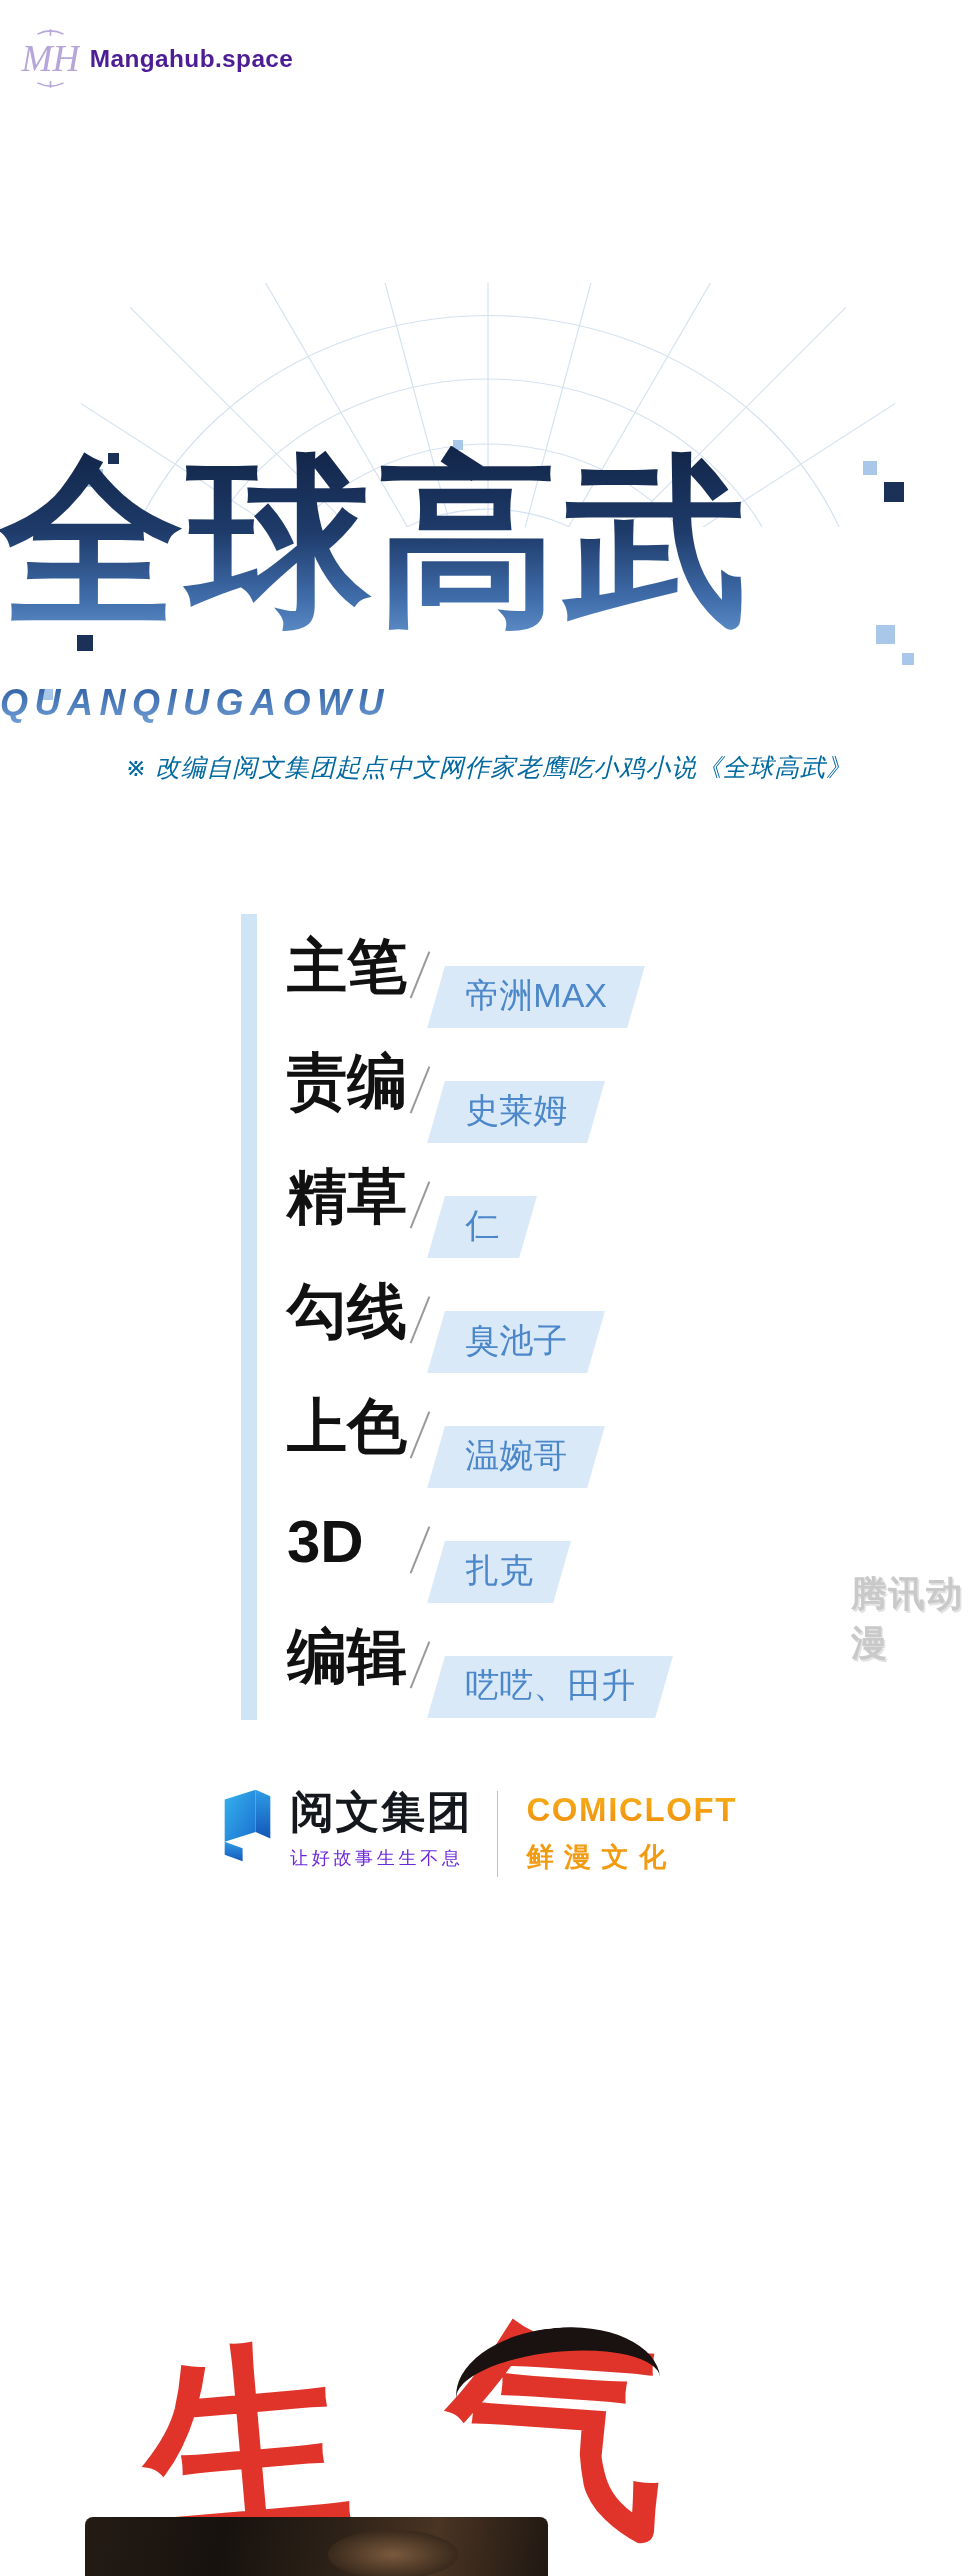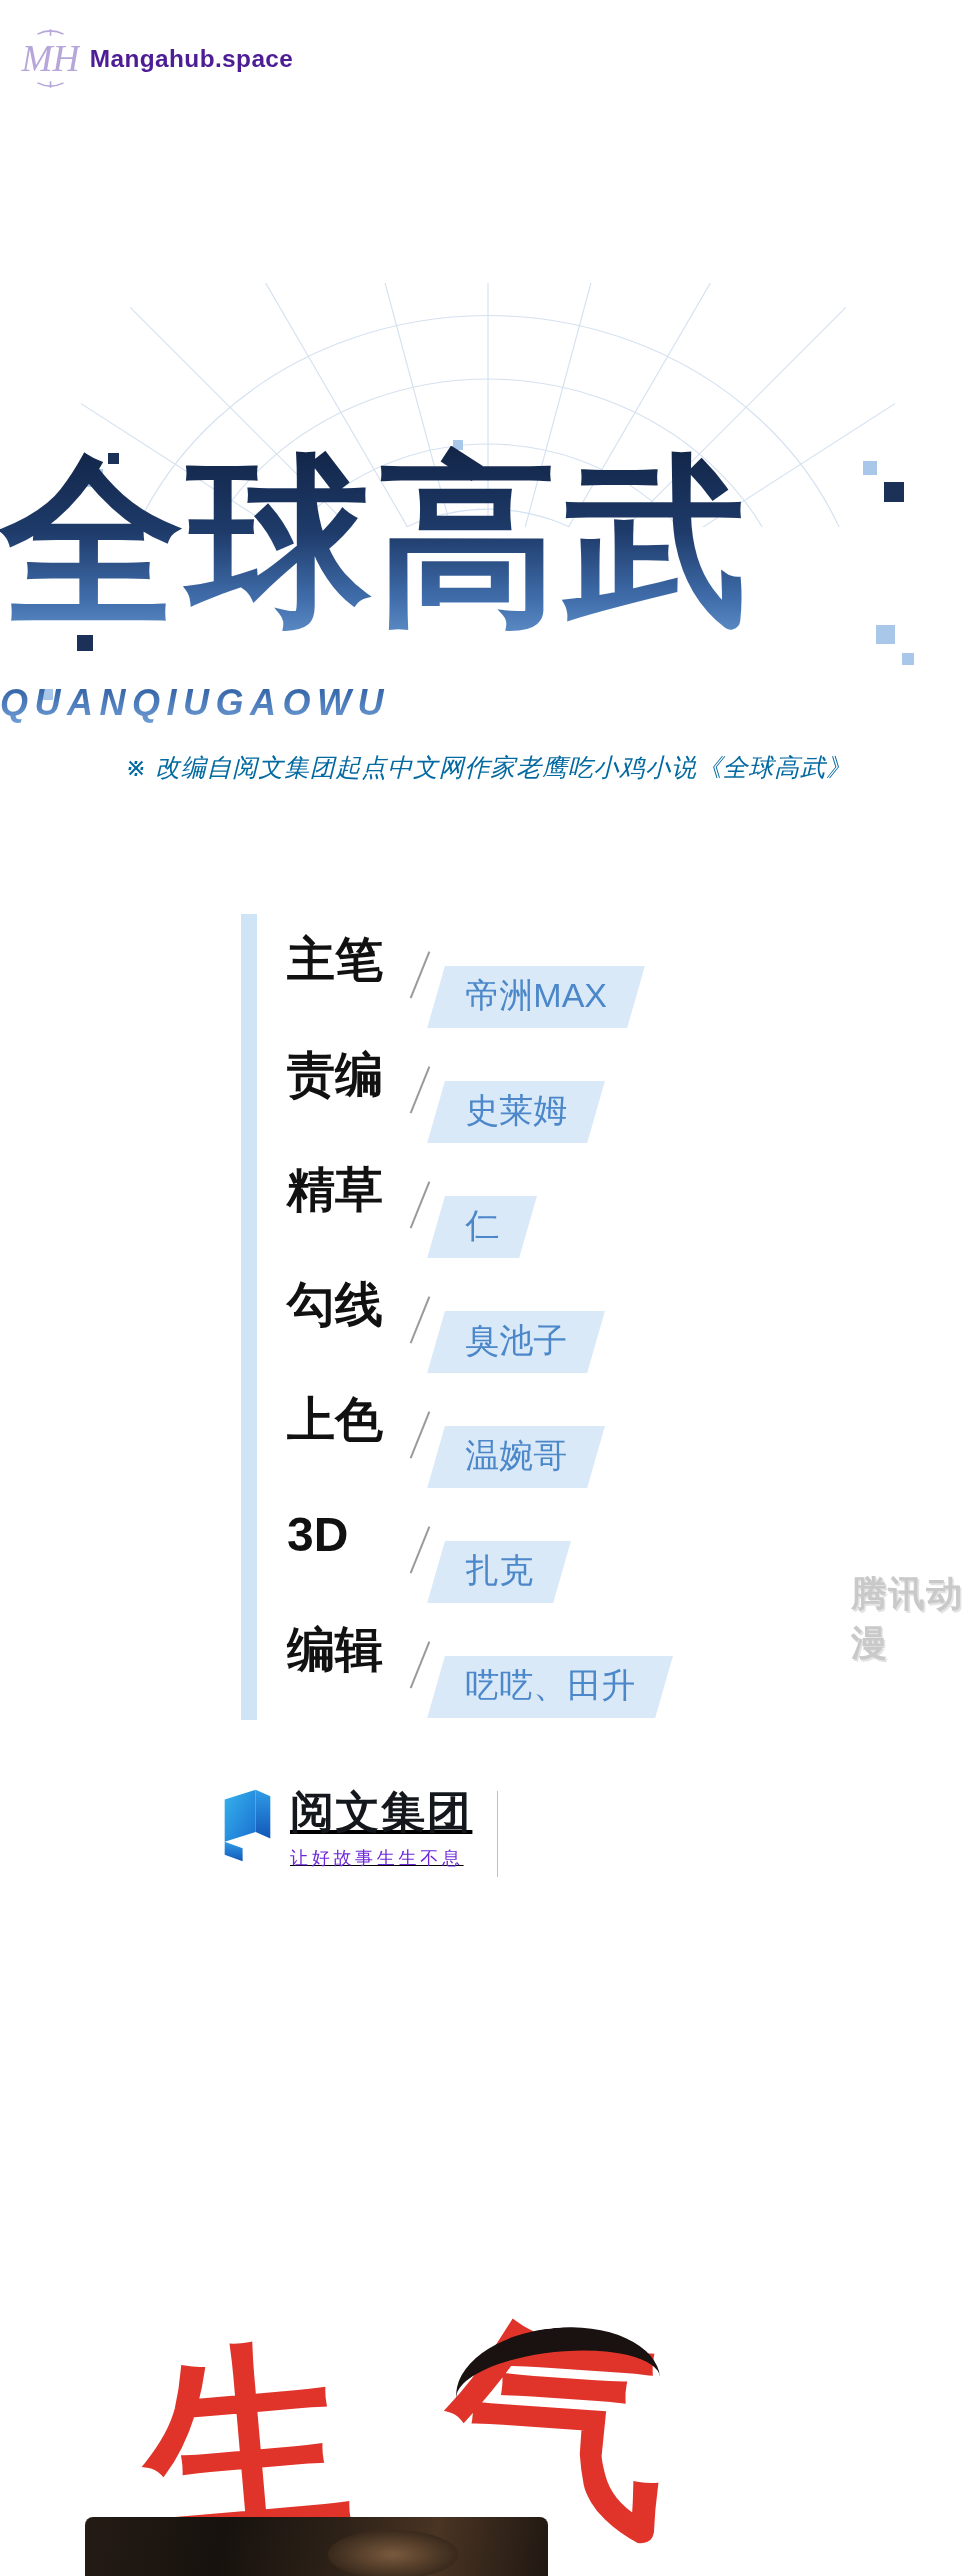--- a/index.html
+++ b/index.html
@@ -41,40 +41,40 @@
   .px5 { left:884px; top:482px; width:20.4px; height:20.4px; }
   .px6 { left:876px; top:625px; width:19px; height:19px; }
   .px7 { left:453px;  top:440px; width:9.8px; height:9.8px; }
   .px8 { left:42px;   top:689px; width:10.6px; height:10.6px; }
   .px9 { left:902px; top:653px; width:12.2px; height:12.2px; }
 
   
   .credits { position:absolute; top:911px; left:241px; padding:21px 0 0 46px; }
   .credits-bar { position:absolute; left:0; top:3.3px; width:16.3px; height:806px; background:#cfe4f5; }
   .credit-row { display:flex; align-items:flex-start; height:115px; }
-  .credit-role { font-size:48px; font-weight:bold; color:#111; min-width:122px; line-height:1.15; }
+  .credit-role { font-size:60px; font-weight:bold; color:#111; min-width:122px; line-height:1.15; }
   .credit-slash { width:2.4px; height:50px; background:#9a9a9a; transform:rotate(22deg); margin:18px 14.7px 0 9.8px; }
   .credit-name-box {
     margin-top:34px; background:#d9e9f8; transform:skewX(-16deg);
     padding:6.5px 29px 9.8px; display:inline-block;
   }
   .credit-name { display:inline-block; transform:skewX(16deg); font-size:34px; color:#4b87c9; white-space:nowrap; }
 
   
   .tencent {
     position:absolute; left:803px; top:1570px;
     font-size:36px; font-weight:bold; color:#c9c9c9; letter-spacing:1.6px;
     text-shadow:1.6px 1.6px 0 #e3e3e3;
     margin-left:48px;
   }
 
   
   .publishers { position:absolute; top:1788px; left:218px; display:flex; align-items:flex-start; }
   .yuewen { display:flex; align-items:flex-start; gap:13px; }
-  .yuewen-text { display:flex; flex-direction:column;text-decoration:underline; }
+  .yuewen-text { display:flex; flex-direction:column; }
   .yuewen-name { font-size:44px; font-weight:bold; color:#14181d; letter-spacing:1.6px; line-height:1.1; }
   .yuewen-tagline { font-size:18px; color:#6d28d9; letter-spacing:3.7px; margin-top:9.8px; }
   .pub-divider { width:1.6px; height:86px; background:#c0c0c0; margin:3.3px 28px 0 24.4px; }
   .comicloft { display:flex; flex-direction:column; padding-top:3.3px; }
   .comicloft-name {
     font-size:33px; font-weight:bold; letter-spacing:1.6px;
     background:linear-gradient(180deg,#f7b019 0%,#ef8d0e 100%);
     -webkit-background-clip:text; background-clip:text; color:transparent;
   }
   .comicloft-cn { font-size:27px; font-weight:bold; color:#f29b11; letter-spacing:10.6px; margin-top:9.8px; }
@@ -228,20 +228,24 @@
       <path d="M8 14 L46 2 L46 54 L8 66 Z" fill="url(#yw1)"></path>
       <path d="M46 2 L64 10 L64 62 L46 54 Z" fill="url(#yw2)"></path>
       <path d="M8 66 L30 74 L30 90 L8 82 Z" fill="url(#yw2)"></path>
     </svg>
     <div class="yuewen-text">
       <span class="yuewen-name">阅文集团</span>
       <span class="yuewen-tagline">让好故事生生不息</span>
     </div>
   </div>
   <div class="pub-divider"></div>
+  <div class="comicloft">
+    <span class="comicloft-name">COMICLOFT</span>
+    <span class="comicloft-cn">鲜漫文化</span>
+  </div>
 </div>
 
 <div class="sfx-left">生</div>
 <div class="sfx-right">气</div>
 <div class="sfx-black-stroke"></div>
 
 <div class="panel-fragment">
   <div class="panel-blob"></div>
 </div>
 

